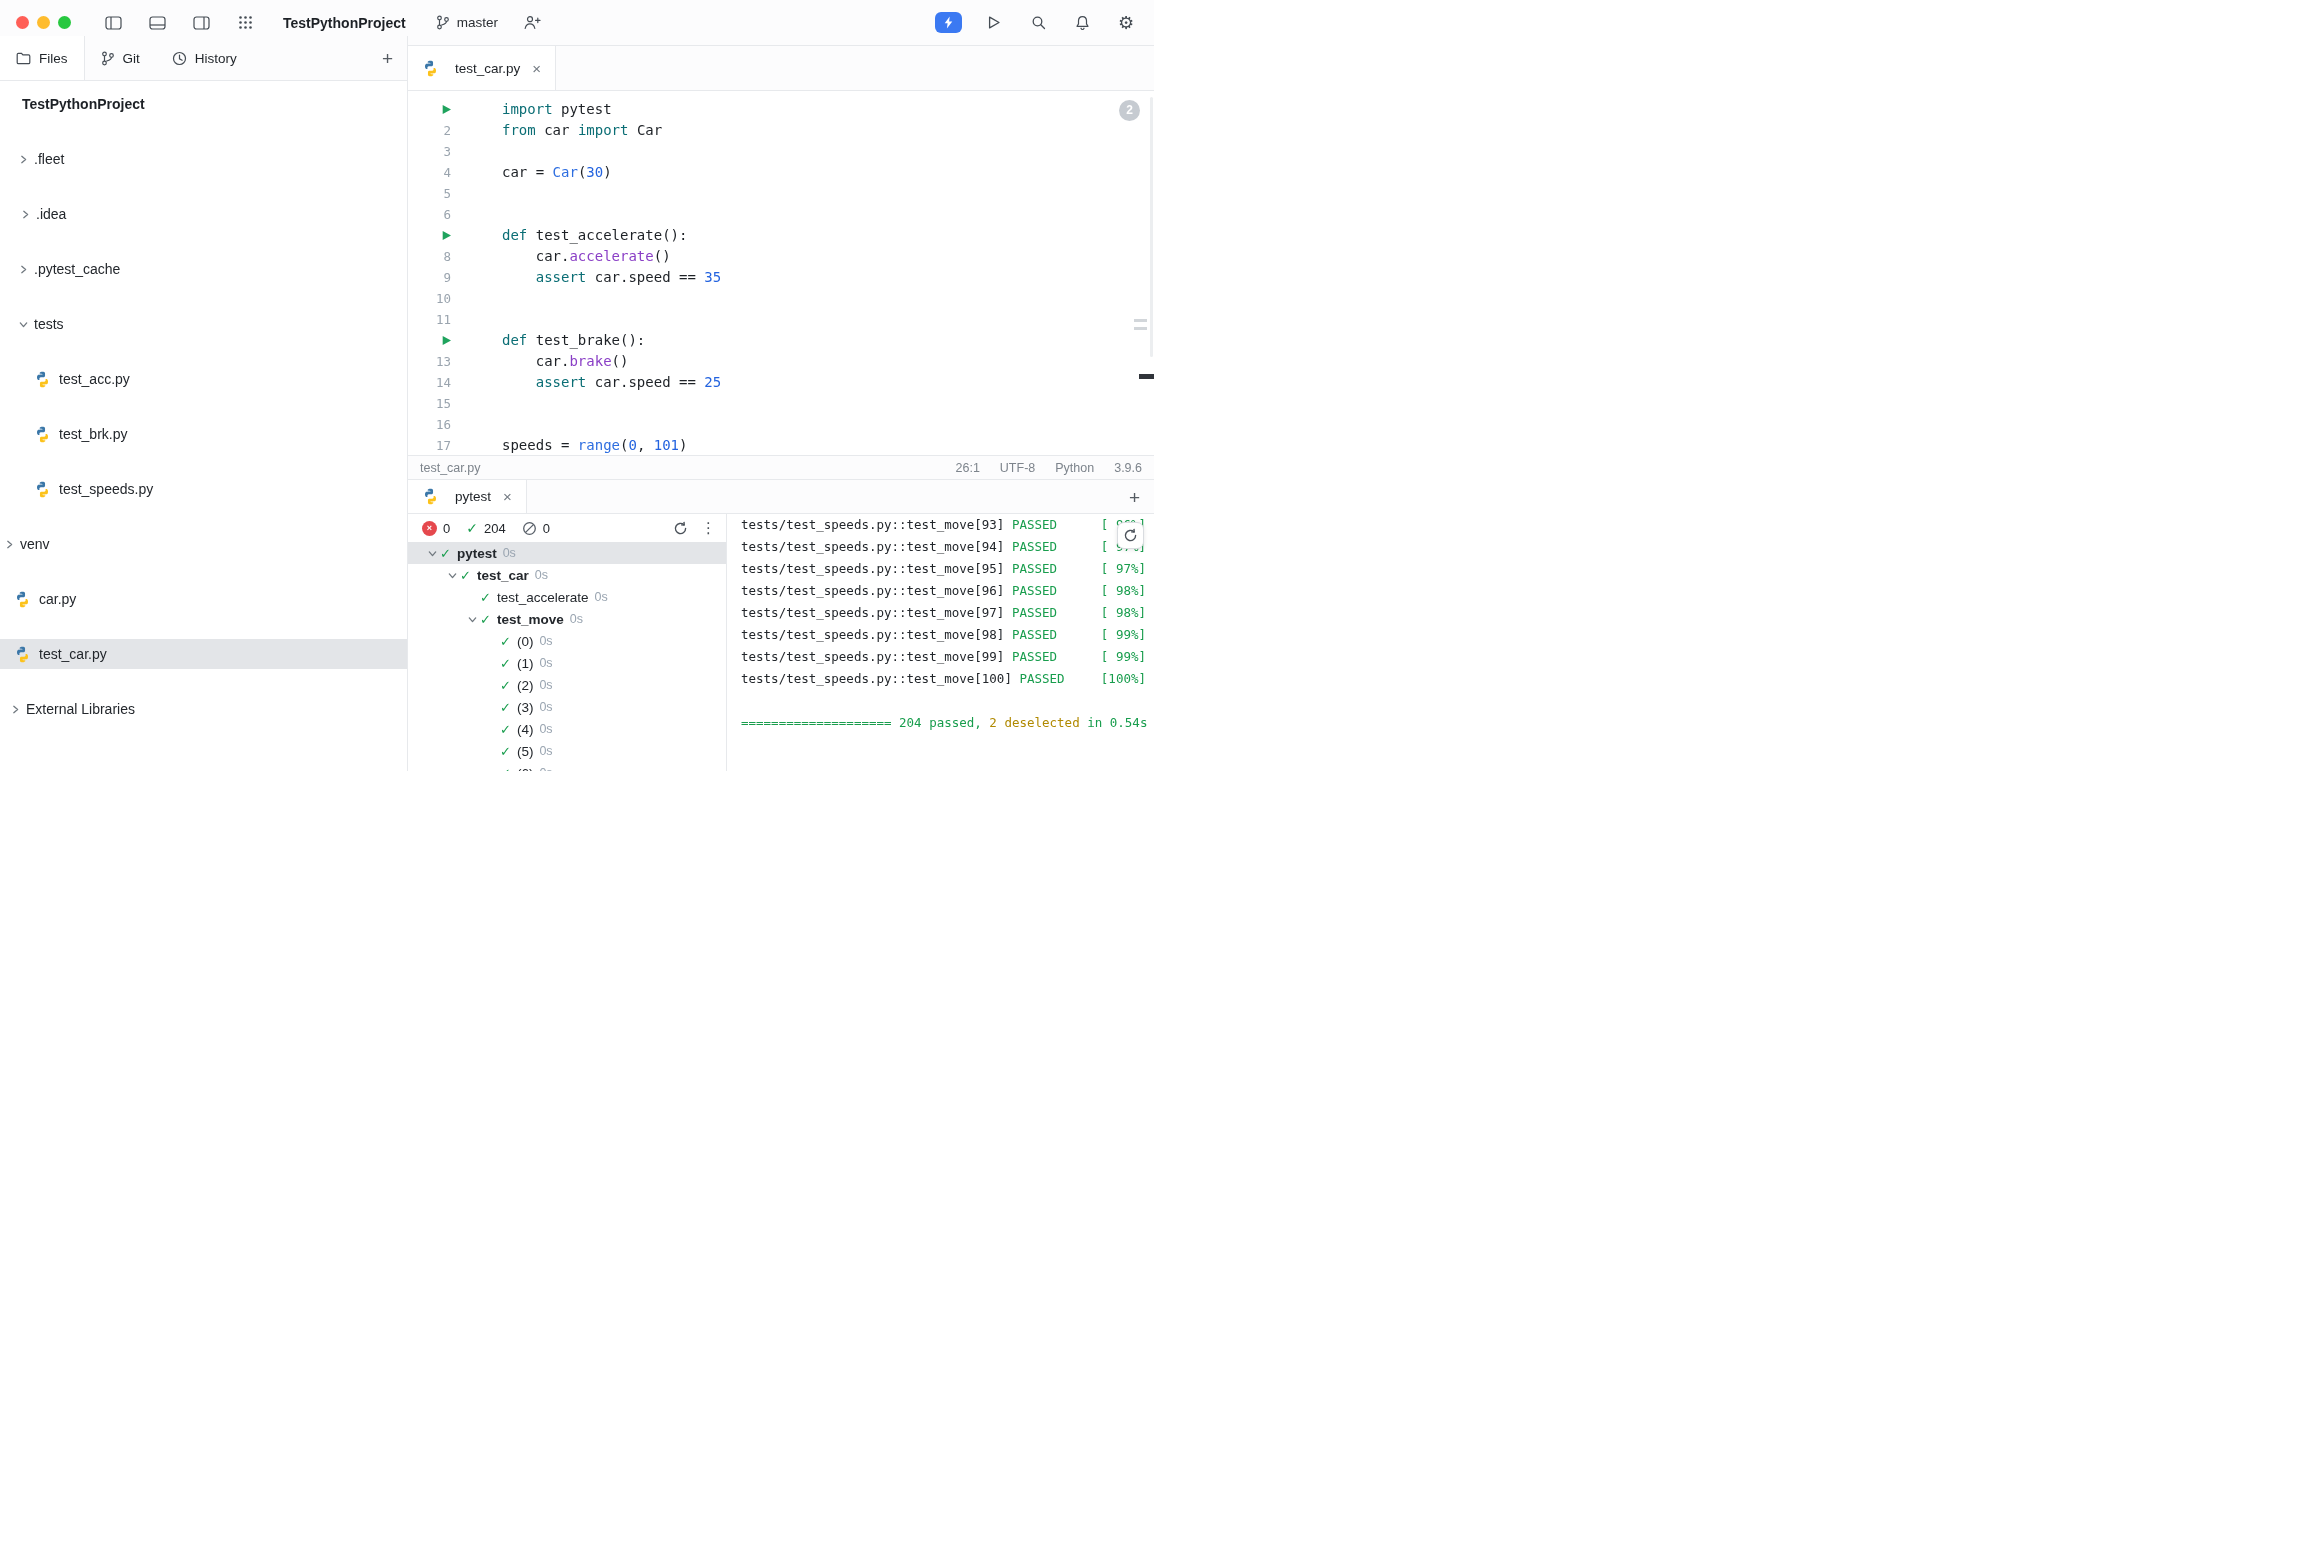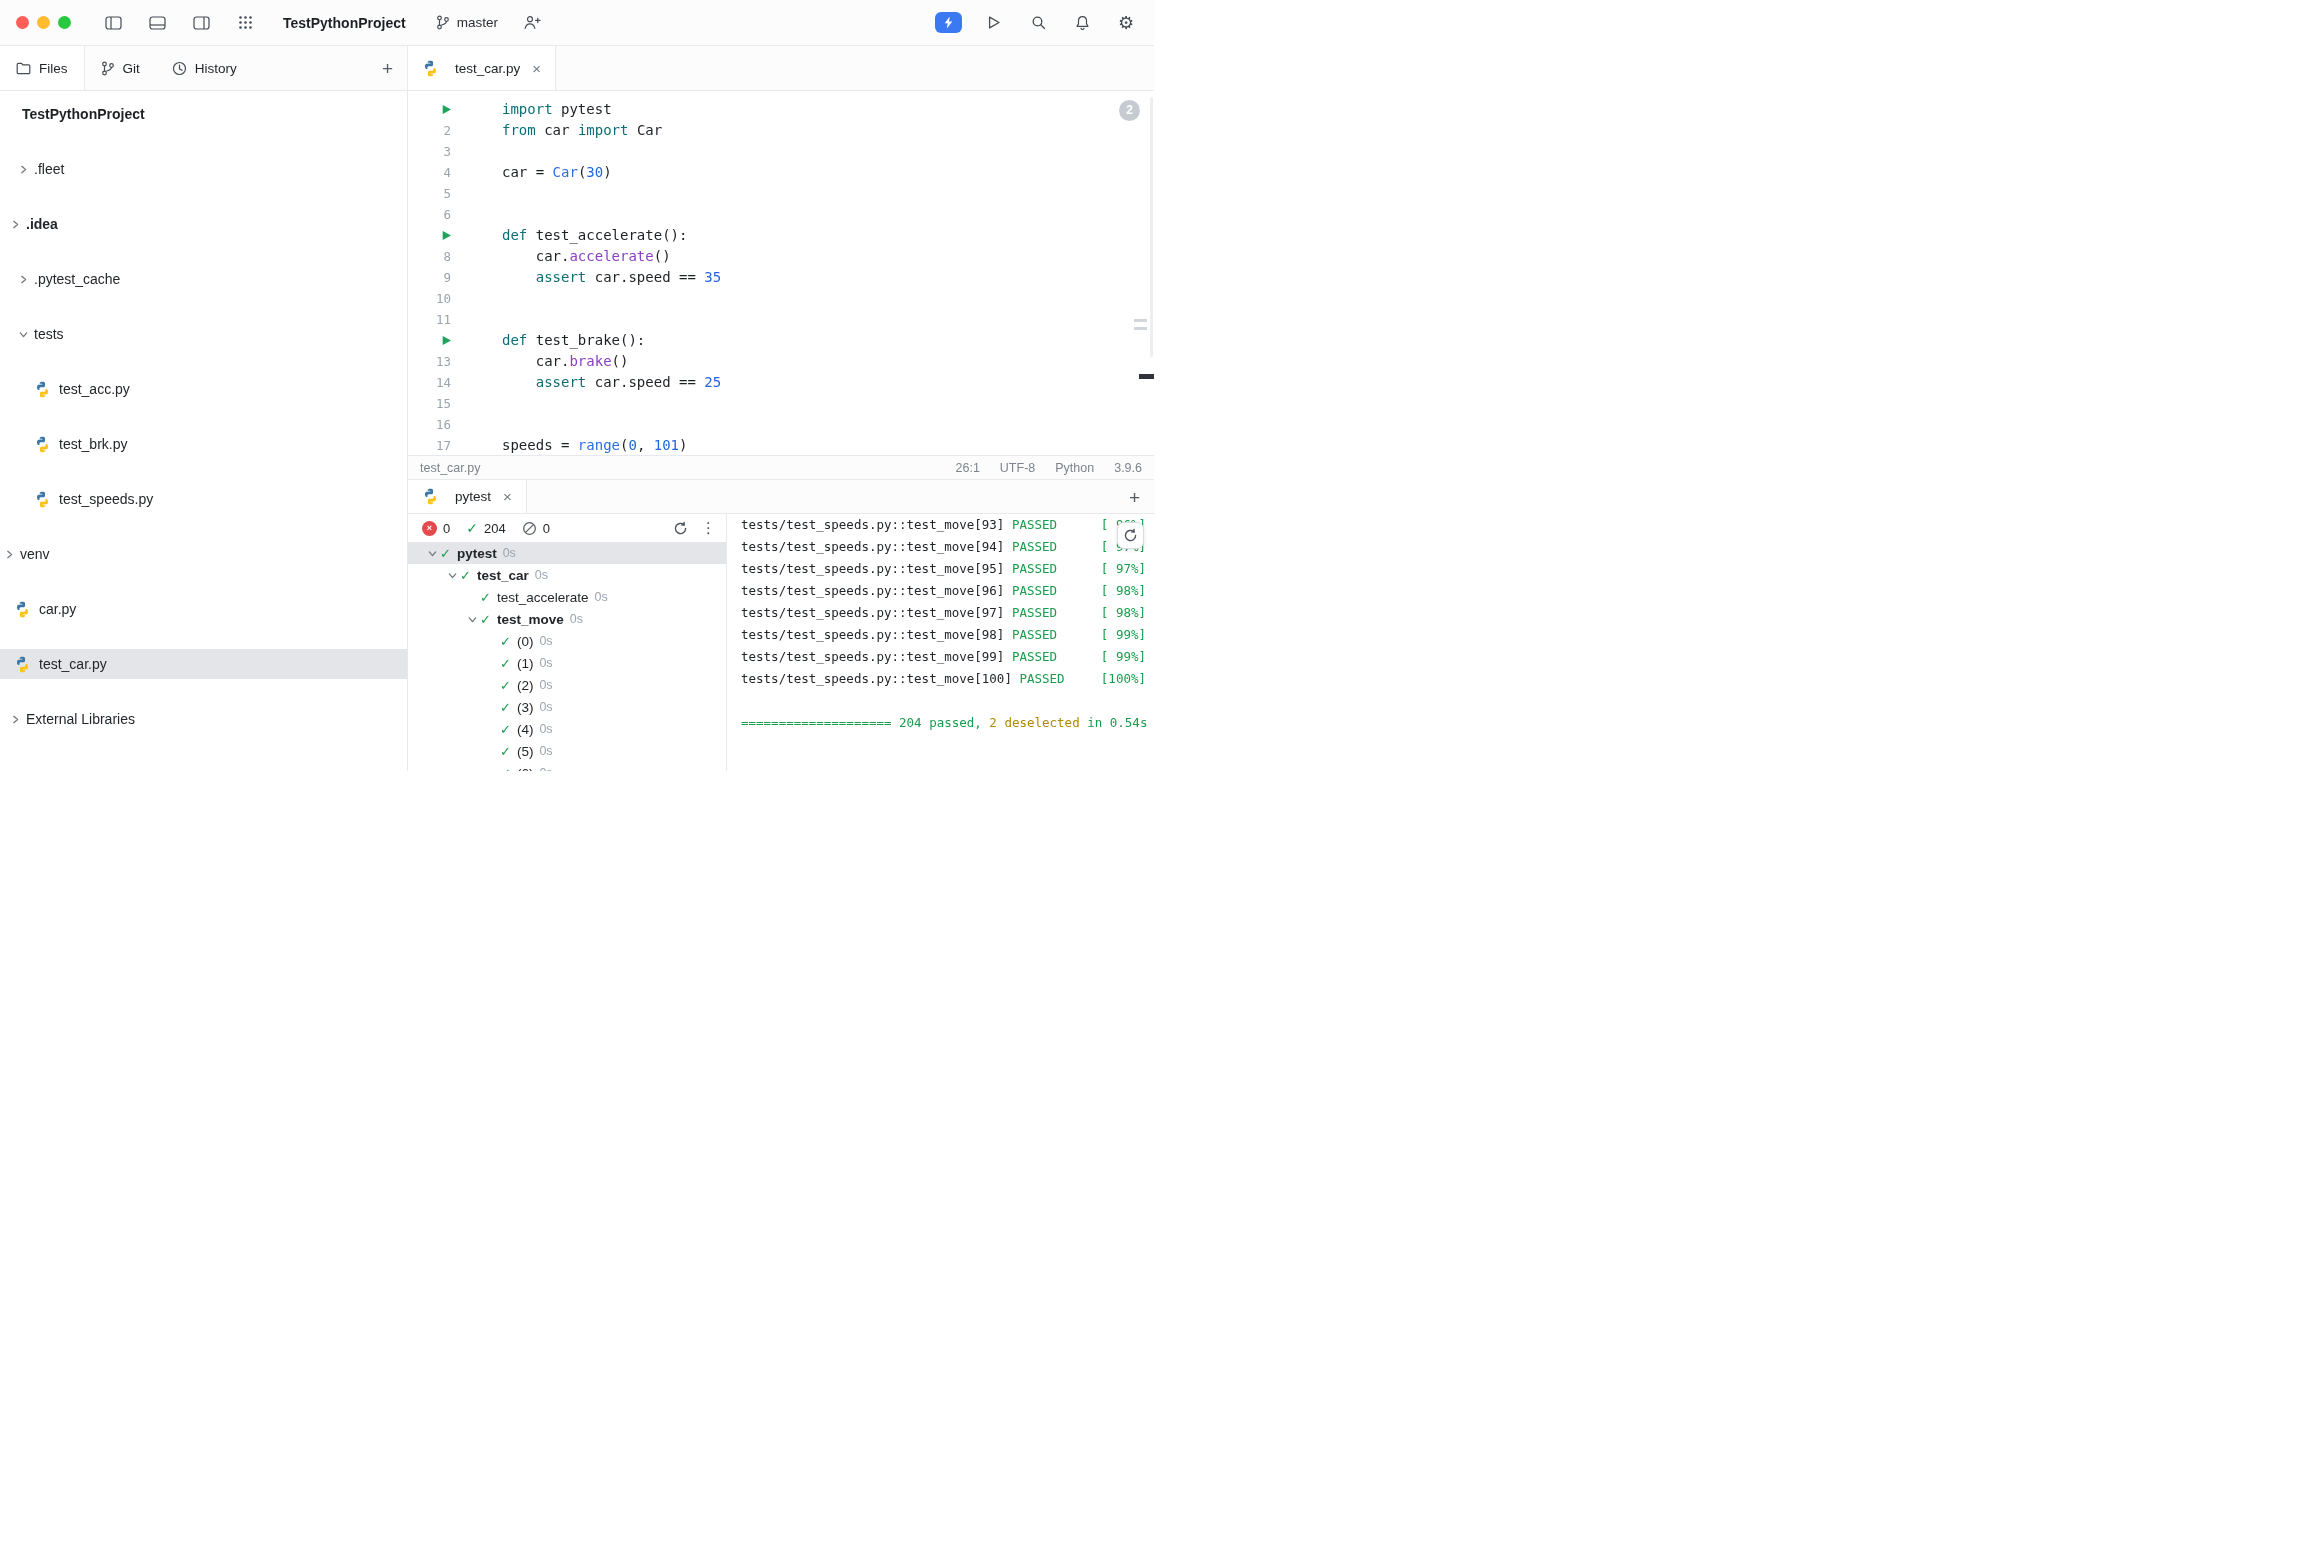--- a/index.html
+++ b/index.html
@@ -21,21 +21,21 @@
   .tb-icons { display: flex; align-items: center; gap: 20px; margin-right: 26px; }
   .tb-btn { display: flex; align-items: center; justify-content: center; width: 24px; height: 24px; cursor: default; }
   .tb-title { font-size: 14px; font-weight: 600; color: #1d2126; margin-right: 30px; }
   .tb-branch { display: flex; align-items: center; gap: 7px; font-size: 13.5px; color: #2a2e33; margin-right: 22px; }
   .tb-right { margin-left: auto; display: flex; align-items: center; gap: 20px; }
   .bolt-btn { width: 27px; height: 21px; border-radius: 6px; background: var(--accent, #3b79f2);
     display: flex; align-items: center; justify-content: center; }
   .gear { font-family: "DejaVu Sans", sans-serif; font-size: 18px; color: #454c54; line-height: 1; }
 
   
-  .left-panel { position: absolute; top: 46px; left: 0; width: 408px; bottom: 0;
+  .left-panel { position: absolute; top: 36px; left: 0; width: 408px; bottom: 0;
     background: #fff; border-right: 1px solid #e7e9ec; }
   .panel-tabs { height: 45px; border-bottom: 1px solid #e7e9ec; background: #fcfcfd;
     display: flex; align-items: stretch; position: relative; }
   .ptab { display: flex; align-items: center; gap: 8px; padding: 0 16px; font-size: 13.5px; color: #1f2429; }
   .ptab.active { background: #fff; border-right: 1px solid #e7e9ec; }
   .panel-tabs .add, .bottom-tabs .add { position: absolute; right: 14px; top: 50%; transform: translateY(-50%);
     font-size: 19px; color: #565c63; line-height: 1; }
   .file-tree { padding-top: 8px; }
   .ft-root { height: 30px; display: flex; align-items: center; padding-left: 22px;
     font-size: 14px; font-weight: 700; color: #1d2126; }
@@ -245,21 +245,21 @@
     <div class="ft-root">TestPythonProject</div>
     <div>
         <div class="tree-row" style="padding-left: 14px;">
           <span class="chev">
             <svg width="9" height="9" viewBox="0 0 9 9">
               <path d="M2.8 1.3 L6.6 4.5 L2.8 7.7" fill="none" stroke="#70787f" stroke-width="1.3" stroke-linecap="round" stroke-linejoin="round"></path>
             </svg>
           </span>
           <span class="tree-label">.fleet</span>
         </div>
-        <div class="tree-row" style="padding-left: 6px; font-weight: bold;">
+        <div class="tree-row" style="padding-left: 16px;">
           <span class="chev">
             <svg width="9" height="9" viewBox="0 0 9 9">
               <path d="M2.8 1.3 L6.6 4.5 L2.8 7.7" fill="none" stroke="#70787f" stroke-width="1.3" stroke-linecap="round" stroke-linejoin="round"></path>
             </svg>
           </span>
           <span class="tree-label">.idea</span>
         </div>
         <div class="tree-row" style="padding-left: 14px;">
           <span class="chev">
             <svg width="9" height="9" viewBox="0 0 9 9">

